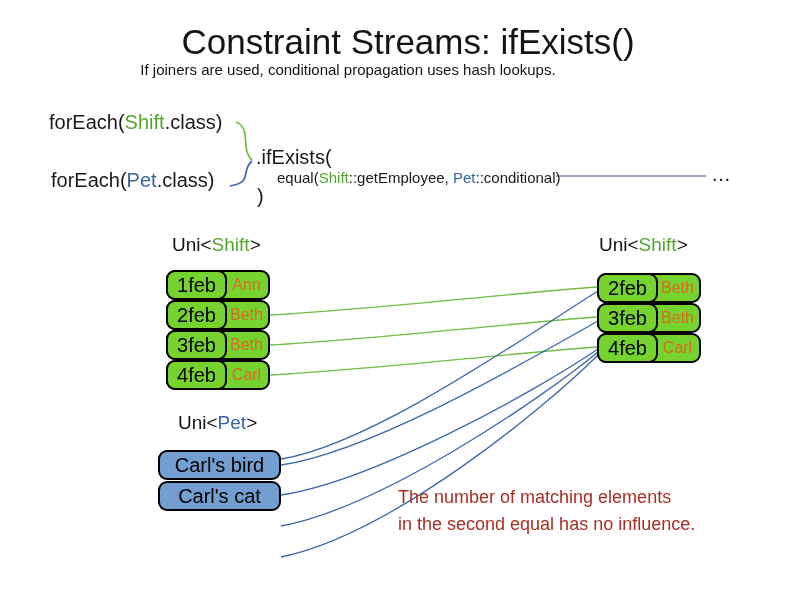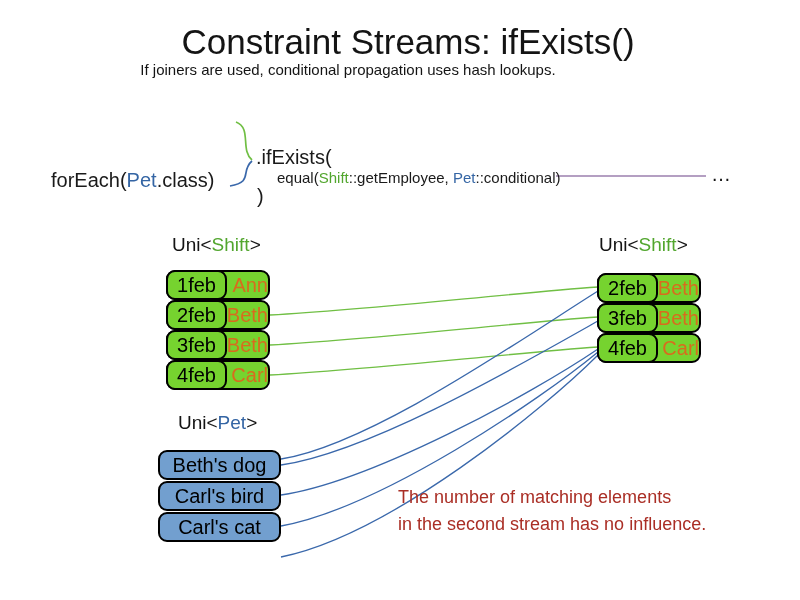--- a/index.html
+++ b/index.html
@@ -28,21 +28,21 @@
     background:var(--box-green);border:2px solid #000;border-radius:9px;
     display:flex;align-items:center;
   }
   .srow .date{
     box-sizing:border-box;margin:-2px;width:61px;height:30px;flex:0 0 auto;
     background:var(--box-green);border:2px solid #000;border-radius:9px;
     display:flex;align-items:center;justify-content:center;
     font-size:20px;color:#000;
   }
   .srow .name{
-    flex:1;text-align:right;font-size:20px;color:var(--text-orange);
+    flex:1;text-align:center;font-size:16px;color:var(--text-orange);
     white-space:nowrap;overflow:visible;
   }
   .ptable{position:absolute;}
   .prow{
     box-sizing:border-box;width:123px;height:30px;margin-bottom:1px;
     background:var(--box-blue);border:2px solid #000;border-radius:9px;
     display:flex;align-items:center;justify-content:center;
     font-size:20px;color:#000;white-space:nowrap;
   }
   .note{
@@ -73,20 +73,21 @@
       <path d="M281,495 C370,482 530,395 598,349"></path>
       <path d="M281,526 C380,508 540,400 598,352"></path>
       <path d="M281,557 C390,535 545,408 598,355"></path>
     </g>
     <path d="M556,176 L706,176" fill="none" stroke-width="1.5" stroke="#9b7fae"></path>
   </svg>
 
   <h1 class="title">Constraint Streams: ifExists()</h1>
   <div class="subtitle">If joiners are used, conditional propagation uses hash lookups.</div>
 
+  <div class="code" style="left:49px;top:111px;"><span>forEach(</span><span class="cls-green">Shift</span><span>.class)</span></div>
 
   <div class="code" style="left:51px;top:169px;"><span>forEach(</span><span class="cls-blue">Pet</span><span>.class)</span></div>
 
   <div class="code" style="left:256px;top:146px;">.ifExists(</div>
 
   <div class="code-small" style="left:277px;top:169px;"><span>equal(</span><span class="cls-green">Shift</span><span>::getEmployee, </span><span class="cls-blue">Pet</span><span>::conditional)</span></div>
 
   <div class="code" style="left:257px;top:185px;">)</div>
 
   <div class="ellipsis" style="left:711px;top:163px;">…</div>
@@ -125,23 +126,22 @@
       </div>
     <div class="srow">
         <span class="date">4feb</span>
         <span class="name">Carl</span>
       </div>
   </div>
 
   <div class="uni-label" style="left:178px;top:412px;"><span>Uni&lt;</span><span class="cls-blue">Pet</span><span>&gt;</span></div>
 
   <div class="ptable" style="left:158px;top:450px;">
-    <div class="prow">Beth's dog</div>
     <div class="prow">Carl's bird</div>
     <div class="prow">Carl's cat</div>
   </div>
 
   <div class="note">
     <div>The number of matching elements</div>
-    <div>in the second stream has no influence.</div>
+    <div>in the second equal has no influence.</div>
   </div>
 
 </div>
 
 </body></html>

